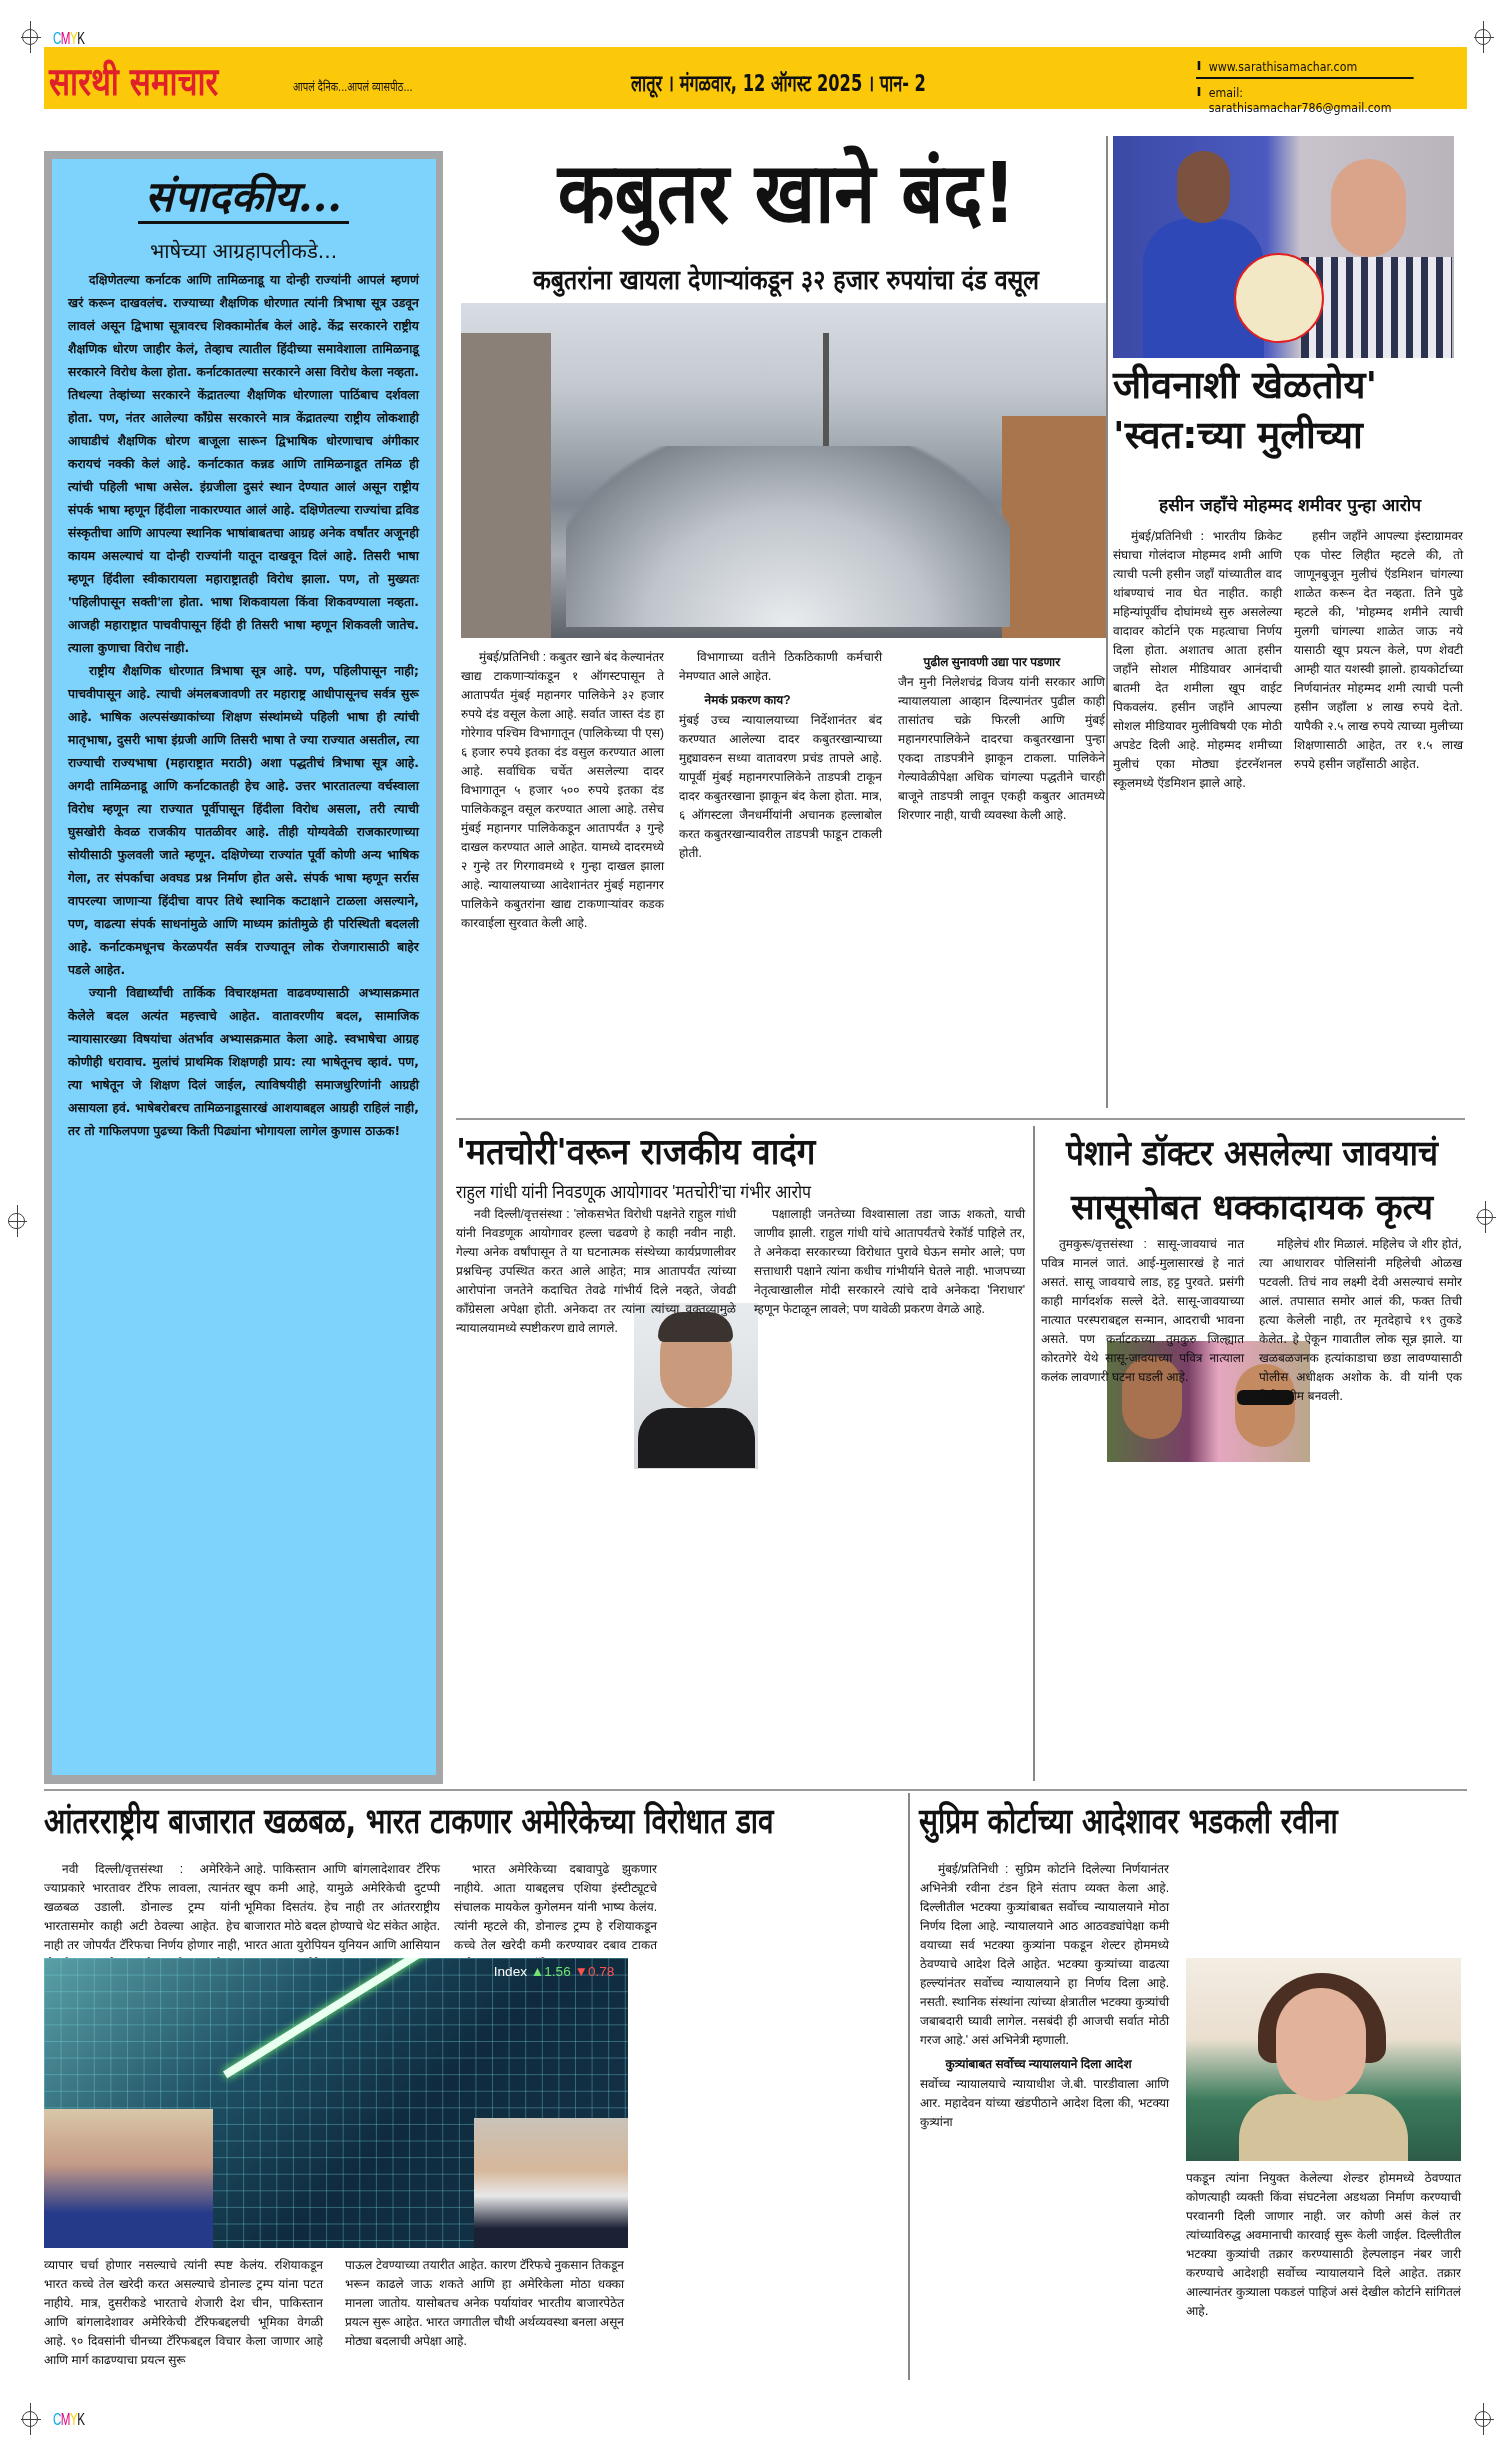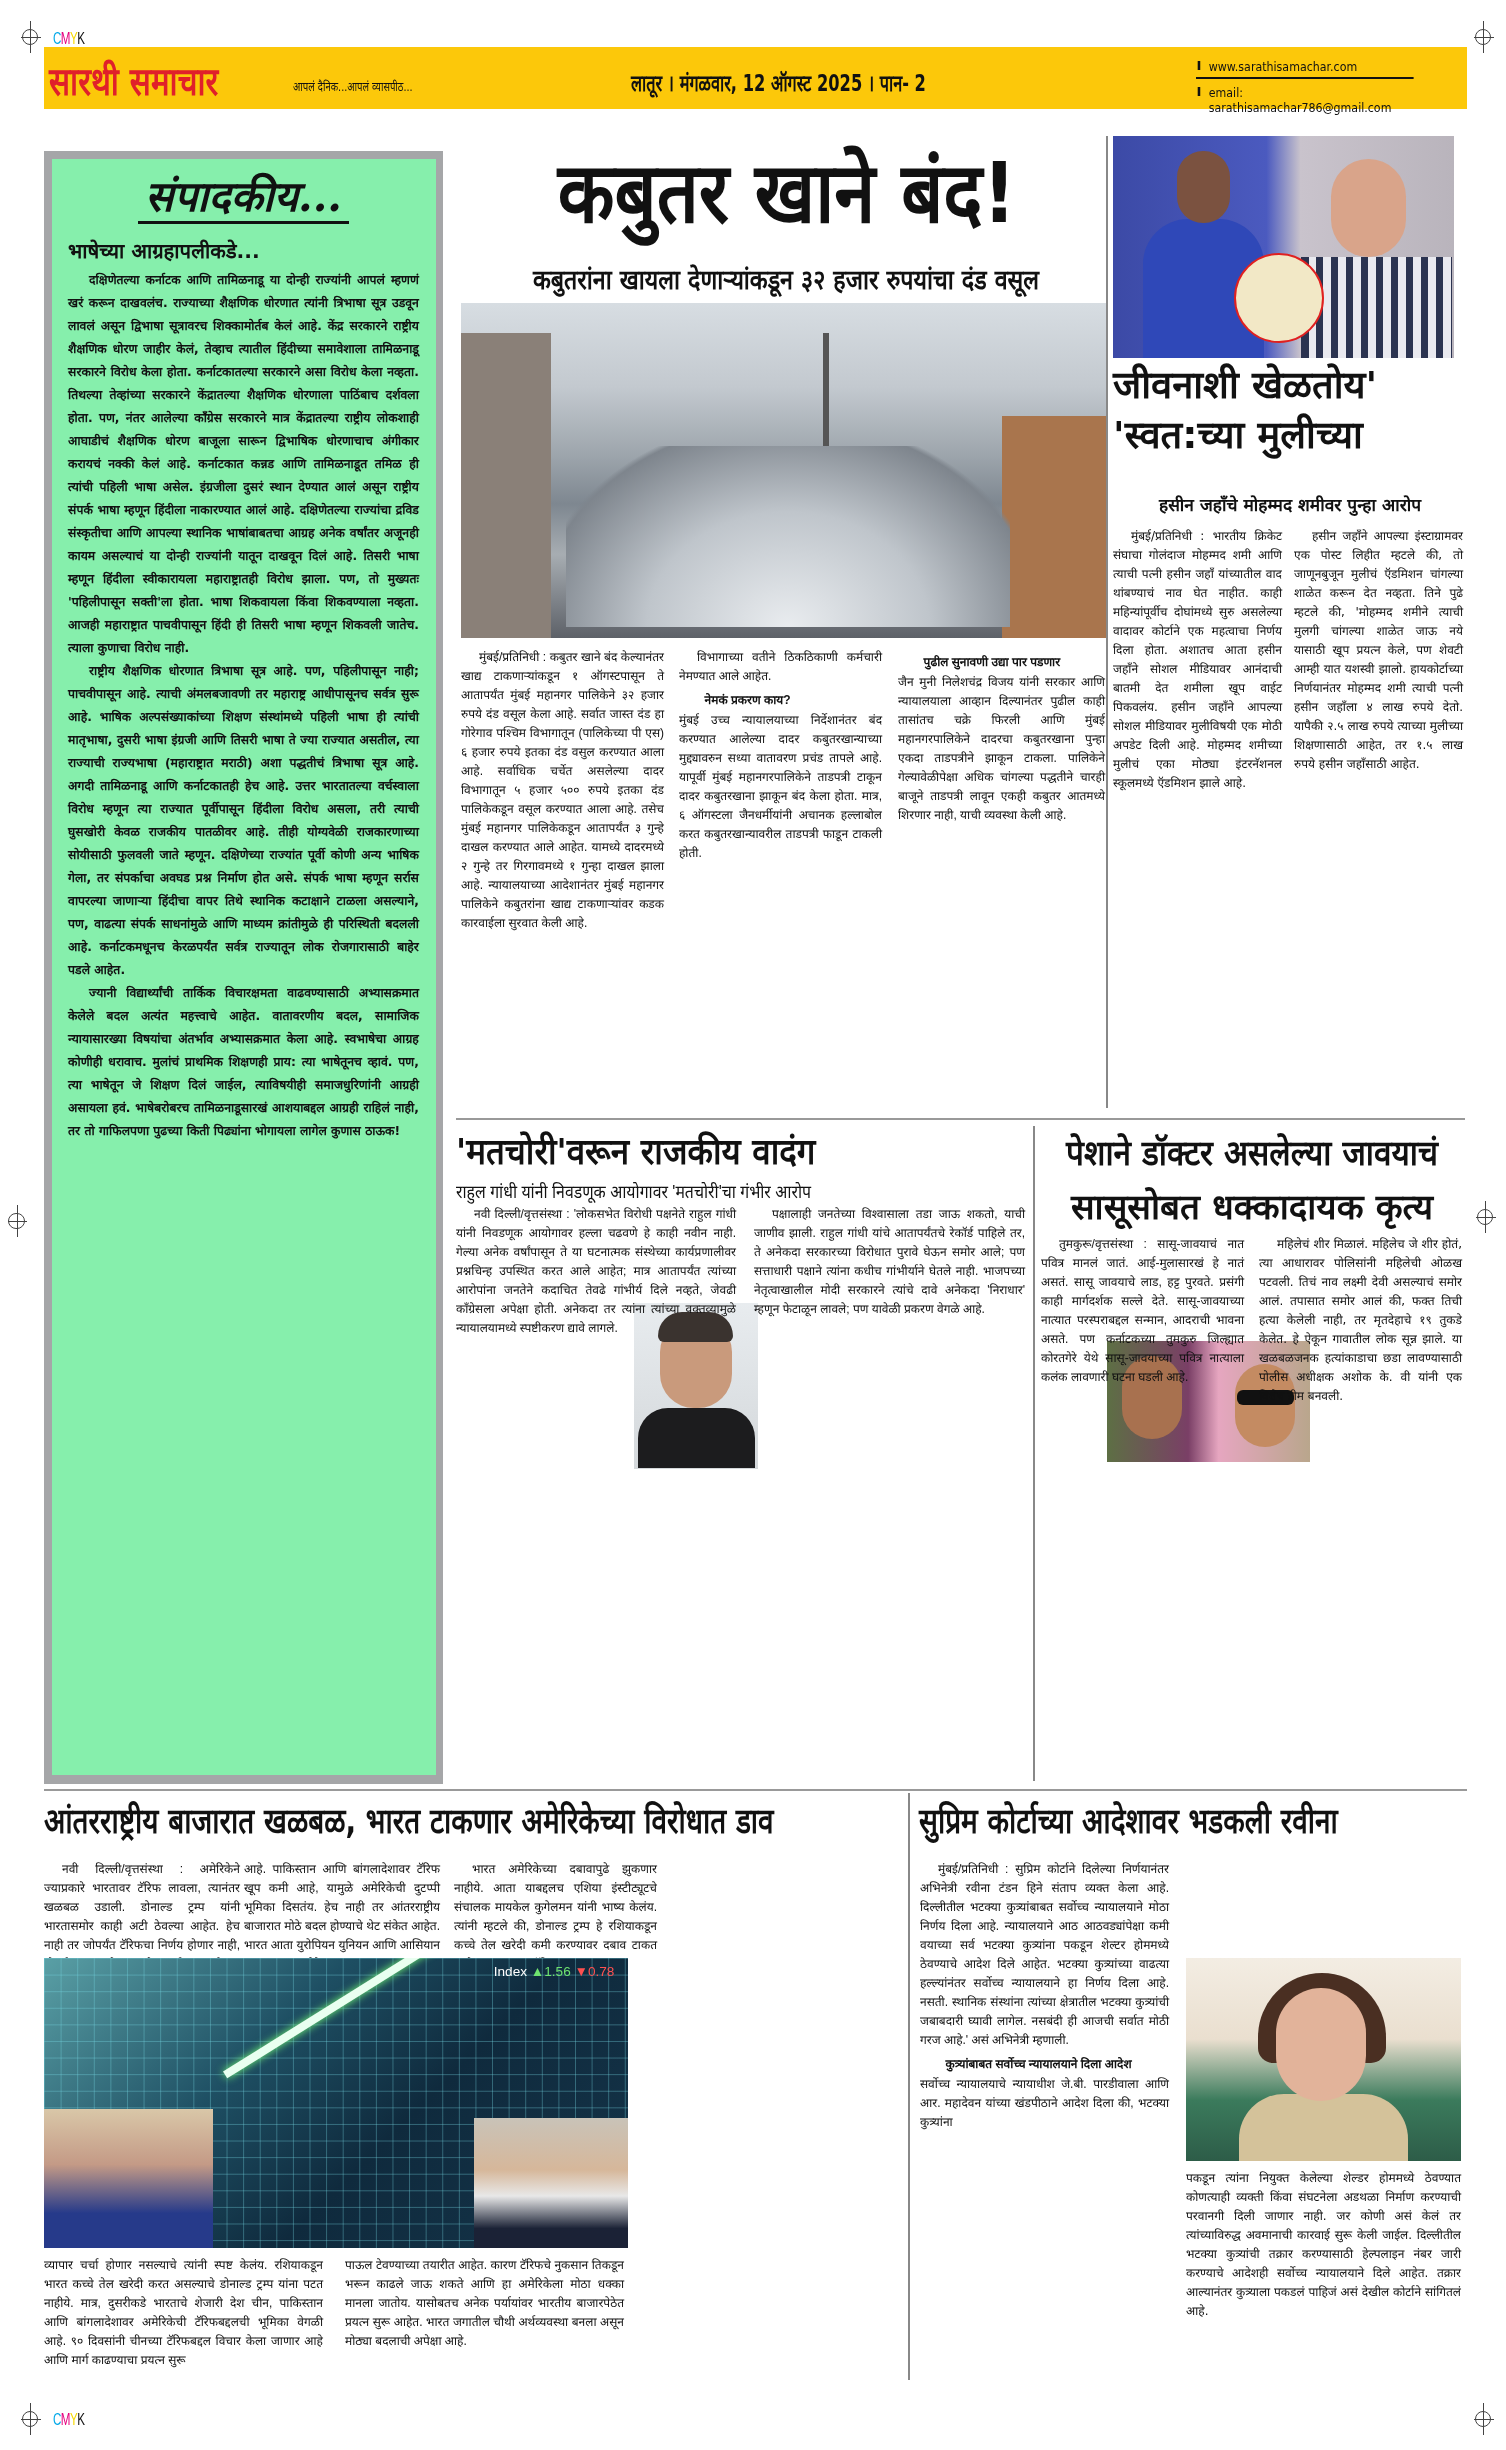--- a/index.html
+++ b/index.html
@@ -17,24 +17,24 @@
   .mast-title { position: absolute; left: 4.5px; top: 6px; font-family: "DejaVu Sans", sans-serif; font-weight: bold; font-size: 39px; color: #e0202a; transform: scaleX(0.8); transform-origin: left; }
   .mast-tag { position: absolute; left: 249px; top: 30px; font-size: 12.8px; transform: scaleX(0.75); transform-origin: left; }
   .mast-date { position: absolute; left: 587px; top: 19.6px; font-size: 22.6px; font-weight: bold; transform: scaleX(0.72); transform-origin: left; }
   .mast-contact { position: absolute; right: 15px; top: 9px; width: 256px; font-size: 13px; }
   .mast-contact div { padding: 3px 0 3px 15px; position: relative; transform: scaleX(0.85); transform-origin: left; }
   .mast-contact div::before { content: ""; position: absolute; left: 1.5px; top: 5.3px; width: 3.8px; height: 9px; background: #111; }
   .mast-contact .sep { border-bottom: 2.3px solid #111; margin-bottom: 3px; }
 
   
   .editorial { position: absolute; left: 44px; top: 151px; width: 399px; height: 1633px; background: #a5a6a8; padding: 7.5px 7.5px 9px 7.5px; }
-  .editorial-inner { background: #86efac; width: 100%; height: 100%; padding: 15px 16.6px; overflow: hidden; }
+  .editorial-inner { background: #7dd3fc; width: 100%; height: 100%; padding: 15px 16.6px; overflow: hidden; }
   .ed-title { text-align: center; font-family: "DejaVu Serif", serif; font-style: italic; font-weight: bold; font-size: 42px; line-height: 1.1; }
   .ed-title span { border-bottom: 3px solid #111; padding: 0 7.5px 1.5px; display: inline-block; }
-  .ed-headline { font-weight: bold; font-size: 20.3px; margin: 12px 0 4.5px; }
+  .ed-headline { font-weight: normal; font-size: 20.3px; margin: 12px 0 4.5px; text-align: center; }
   .ed-body { font-size: 12.3px; line-height: 23px; text-align: justify; font-weight: bold; }
   .ed-body p { text-indent: 21px; }
 
   
   .lead-head { position: absolute; left: 467px; top: 151px; width: 640px; text-align: center; font-weight: bold; font-size: 84px; line-height: 1; transform: scaleX(0.88); }
   .lead-sub { position: absolute; left: 462px; top: 260px; width: 648px; text-align: center; font-size: 27px; font-weight: bold; transform: scaleX(0.86); white-space: nowrap; }
   .photo { position: absolute; overflow: hidden; }
   .pigeon-photo { left: 461px; top: 303px; width: 646px; height: 335px; background: linear-gradient(180deg, #d7dde2 0%, #c3c9cf 25%, #9ea6ad 45%, #7e8790 60%, #a7adb2 75%, #5d6168 100%); }
   .pigeon-photo .bldg-l { position: absolute; left: 0; top: 30px; width: 90px; height: 305px; background: #8a8078; }
   .pigeon-photo .bldg-r { position: absolute; right: 0; top: 113px; width: 105px; height: 222px; background: #a9754d; }

